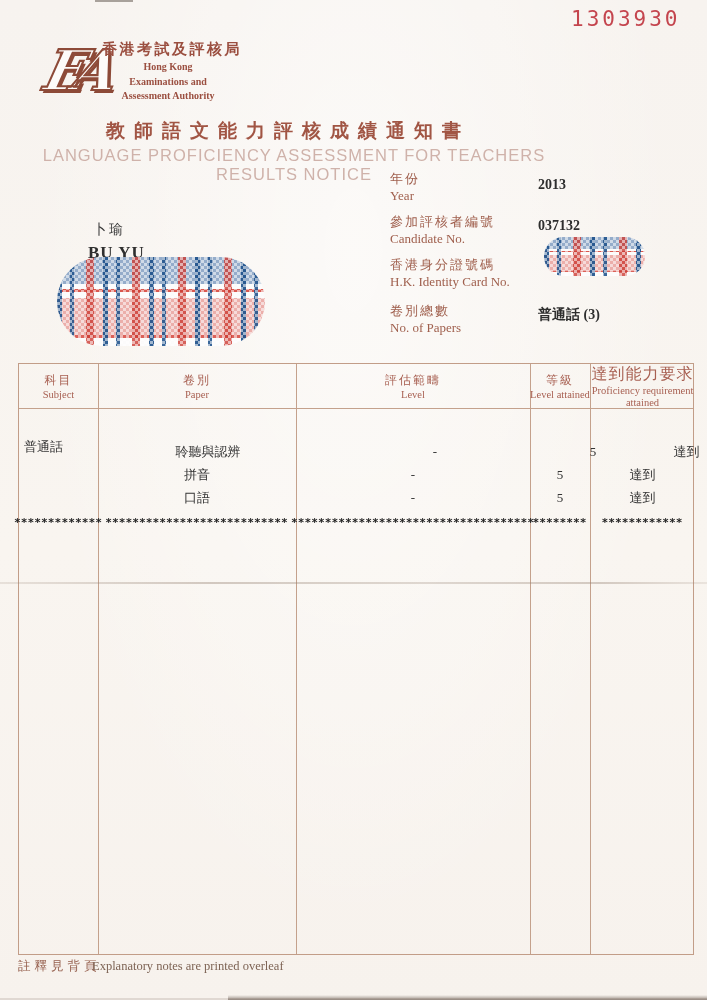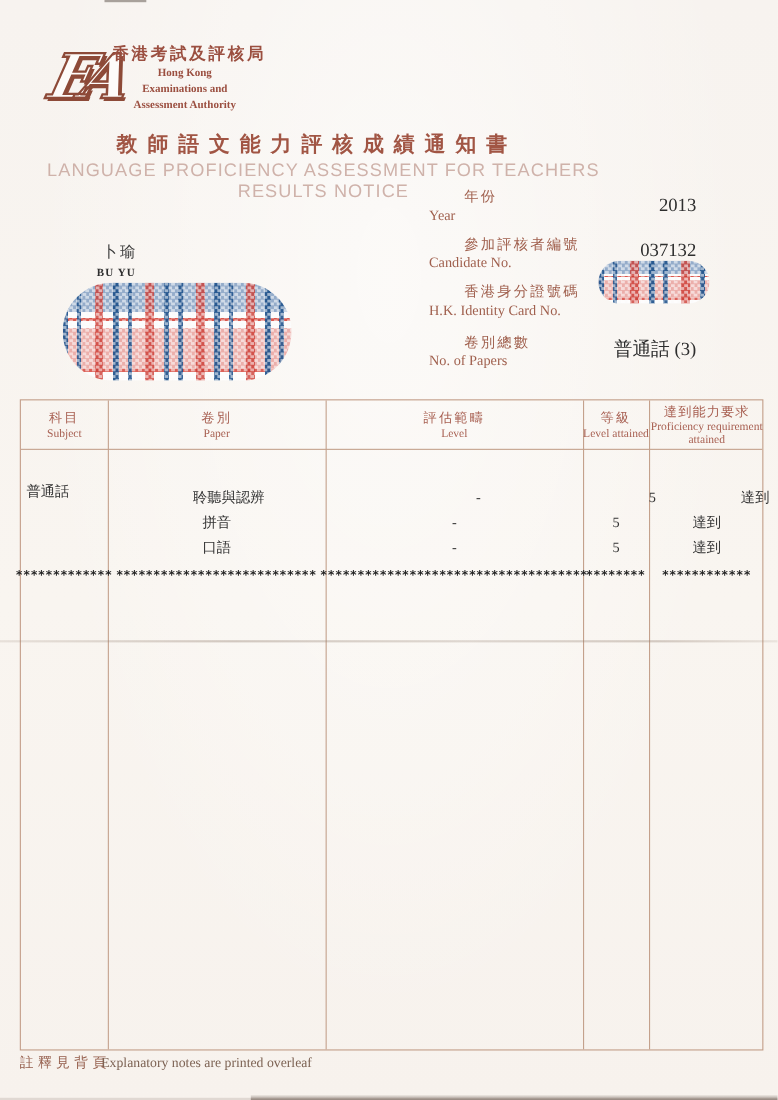--- a/index.html
+++ b/index.html
@@ -24,26 +24,26 @@
           color:#9b4f40;font-weight:600;}
   .org-en{top:60px;left:95px;width:146px;text-align:center;color:#9b4f40;
           font-weight:bold;font-size:10px;line-height:14.5px;}
   
   .title-zh{top:118px;left:0;width:567px;text-align:center;font-size:19px;
             letter-spacing:9px;color:#a15544;font-weight:600;text-indent:9px;}
   .title-en{top:146px;left:0;width:588px;text-align:center;
             font-family:"Liberation Sans","DejaVu Sans",sans-serif;
             font-size:16.5px;letter-spacing:1px;color:#cfb2aa;}
   
-  .f-label-zh{font-size:13px;letter-spacing:2px;color:#a0604e;margin-left:32px;}
+  .f-label-zh{font-size:13px;letter-spacing:2px;color:#a0604e;}
   .f-label-en{font-size:13px;color:#a0604e;}
-  .f-value{font-size:17px;font-weight:400;color:#2e2e2e;text-align:right;width:95px;}
+  .f-value{font-size:14px;font-weight:700;color:#2e2e2e;text-align:left;width:95px;}
   
   .name-zh{top:221px;left:93px;font-size:14px;color:#3a3a3a;letter-spacing:2px;}
-  .name-en{top:243px;left:88px;font-size:10px;font-weight:bold;color:#2f2f2f;letter-spacing:1px;text-align:right;}
+  .name-en{top:243px;left:88px;font-size:17px;font-weight:bold;color:#2f2f2f;letter-spacing:1px;text-align:right;}
   
   .plaid{border-radius:999px;background-color:#fbfafa;
     background-image:
       repeating-conic-gradient(rgba(255,255,255,0.55) 0% 25%, rgba(255,255,255,0) 25% 50%),
       repeating-linear-gradient(90deg,
         rgba(31,82,140,0.92) 0px, rgba(31,82,140,0.92) 5px,
         rgba(255,255,255,0) 5px, rgba(255,255,255,0) 13px,
         rgba(31,82,140,0.88) 13px, rgba(31,82,140,0.88) 17px,
         rgba(255,255,255,0) 17px, rgba(255,255,255,0) 29px,
         rgba(205,60,52,0.8) 29px, rgba(205,60,52,0.8) 37px,
@@ -91,20 +91,21 @@
   .edge-bottom{bottom:0;left:228px;width:479px;height:5px;
           background:linear-gradient(180deg,rgba(90,75,65,0),rgba(90,75,65,0.6));}
   .edge-bottom2{bottom:0;left:0;width:707px;height:2px;background:rgba(120,100,90,0.18);}
   .edge-topmark{top:0;left:95px;width:38px;height:2px;background:rgba(70,60,52,0.45);}
 </style>
 </head>
 <body>
 
 <div class="page">
 
+  <div class="abs serial">1303930</div>
 
   <div class="abs logo">EA</div>
 
   <div class="abs org-zh">香港考試及評核局</div>
   <div class="abs org-en">
     <div>Hong Kong</div>
     <div>Examinations and</div>
     <div>Assessment Authority</div>
   </div>
 
@@ -157,21 +158,21 @@
       </div>
       <div class="cell">
         <div class="hdr-zh">評估範疇</div>
         <div class="hdr-en">Level</div>
       </div>
       <div class="cell">
         <div class="hdr-zh">等級</div>
         <div class="hdr-en nowrap">Level attained</div>
       </div>
       <div class="cell">
-        <div class="hdr-zh" style="font-size:12px;letter-spacing:1px;">達到能力要求</div>
+        <div class="hdr-zh" style="font-size:16px;letter-spacing:1px;">達到能力要求</div>
         <div class="hdr-en" style="width:116px;">Proficiency requirement attained</div>
       </div>
     </div>
 
     <div class="cols row-sub">
       <div class="cell left">普通話</div>
       <div class="cell"></div>
       <div class="cell"></div>
       <div class="cell"></div>
       <div class="cell"></div>

